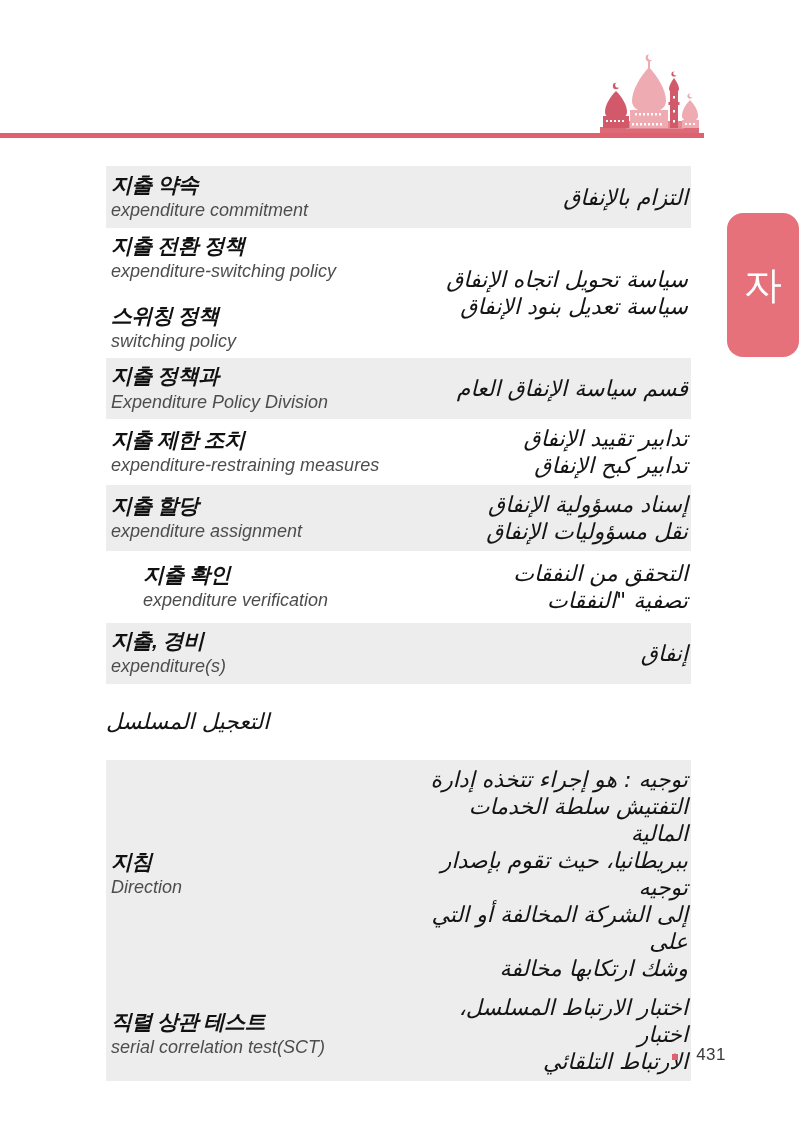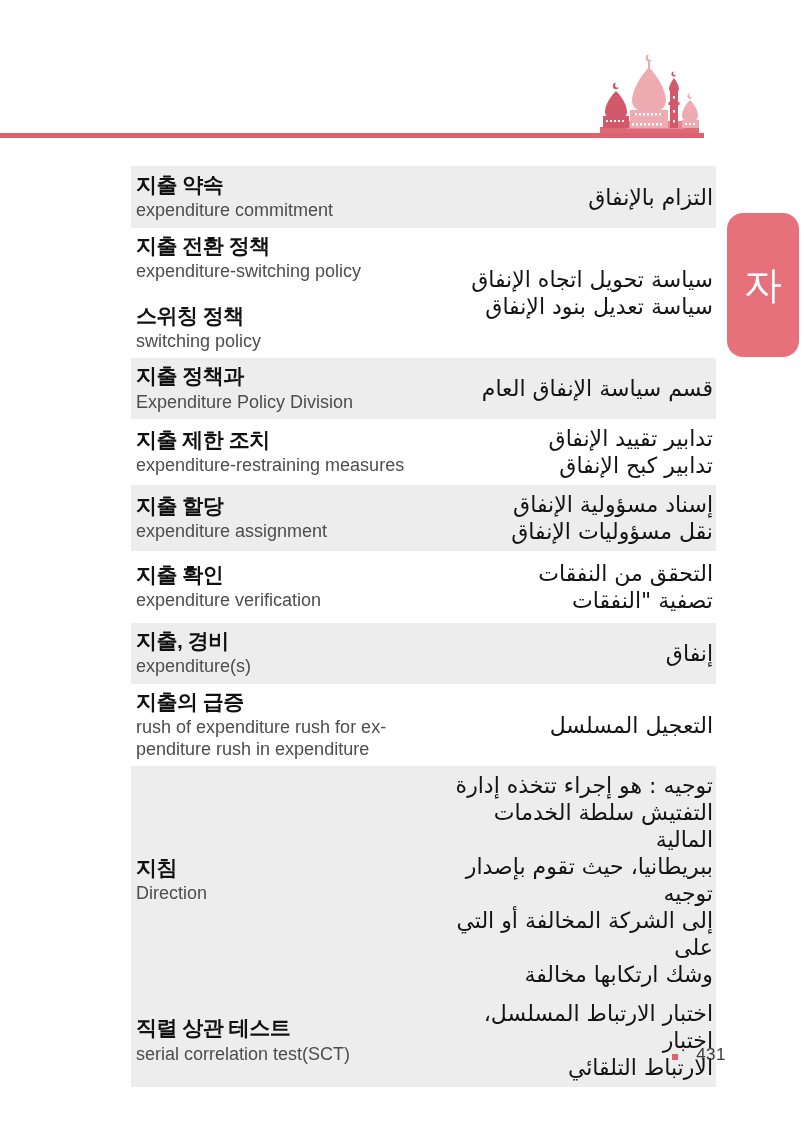--- a/index.html
+++ b/index.html
@@ -15,32 +15,32 @@
   
   .rule{position:absolute;left:0;top:133px;width:704px;height:5px;background:#df606e;}
   
   .tab{
     position:absolute;left:727px;top:213px;width:72px;height:144px;
     background:#e7717b;border-radius:16px;
     display:flex;align-items:center;justify-content:center;
   }
   .tab span{color:#ffffff;font-size:38px;font-weight:500;line-height:1;}
   
-  .entries{position:absolute;left:131px;top:166px;width:585px;}
+  .entries{position:absolute;left:106px;top:166px;width:585px;font-style:italic;}
   .row{
     display:flex;justify-content:space-between;align-items:center;
     box-sizing:border-box;padding:6px 0;
   }
   .row.shaded{background:#ededed;}
   .row:nth-child(1){min-height:62px;}
   .row:nth-child(2){min-height:120px;}
   .row:nth-child(3){min-height:55px;}
   .row:nth-child(4){min-height:62px;}
   .row:nth-child(5){min-height:61px;}
-  .row:nth-child(6){min-height:72px;}
+  .row:nth-child(6){min-height:72px;margin-left:32px;}
   .row:nth-child(7){min-height:58px;}
   .row:nth-child(8){min-height:76px;}
   .row:nth-child(9){min-height:166px;}
   .row:nth-child(10){min-height:60px;}
   .row:nth-child(11){min-height:56px;}
   .left{padding-left:5px;max-width:300px;}
   .pair + .pair{margin-top:21px;}
   .ko{
     font-size:21px;font-weight:700;color:#111111;line-height:1.15;
     letter-spacing:-0.5px;
@@ -193,27 +193,20 @@
       <div class="row shaded">
         <div class="left">
           <div class="pair">
             <div class="ko">지출, 경비</div>
             <div class="en">expenditure(s)</div>
           </div>
         </div>
         <div class="ar" dir="rtl">إنفاق</div>
       </div>
       <div class="row">
-        <div class="left">
-          <div class="pair">
-            <div class="ko">지출의 급증</div>
-            <div class="en">rush of expenditure rush for ex-
-penditure rush in expenditure</div>
-          </div>
-        </div>
         <div class="ar" dir="rtl">التعجيل المسلسل</div>
       </div>
       <div class="row shaded">
         <div class="left">
           <div class="pair">
             <div class="ko">지침</div>
             <div class="en">Direction</div>
           </div>
         </div>
         <div class="ar" dir="rtl">توجيه : هو إجراء تتخذه إدارة

